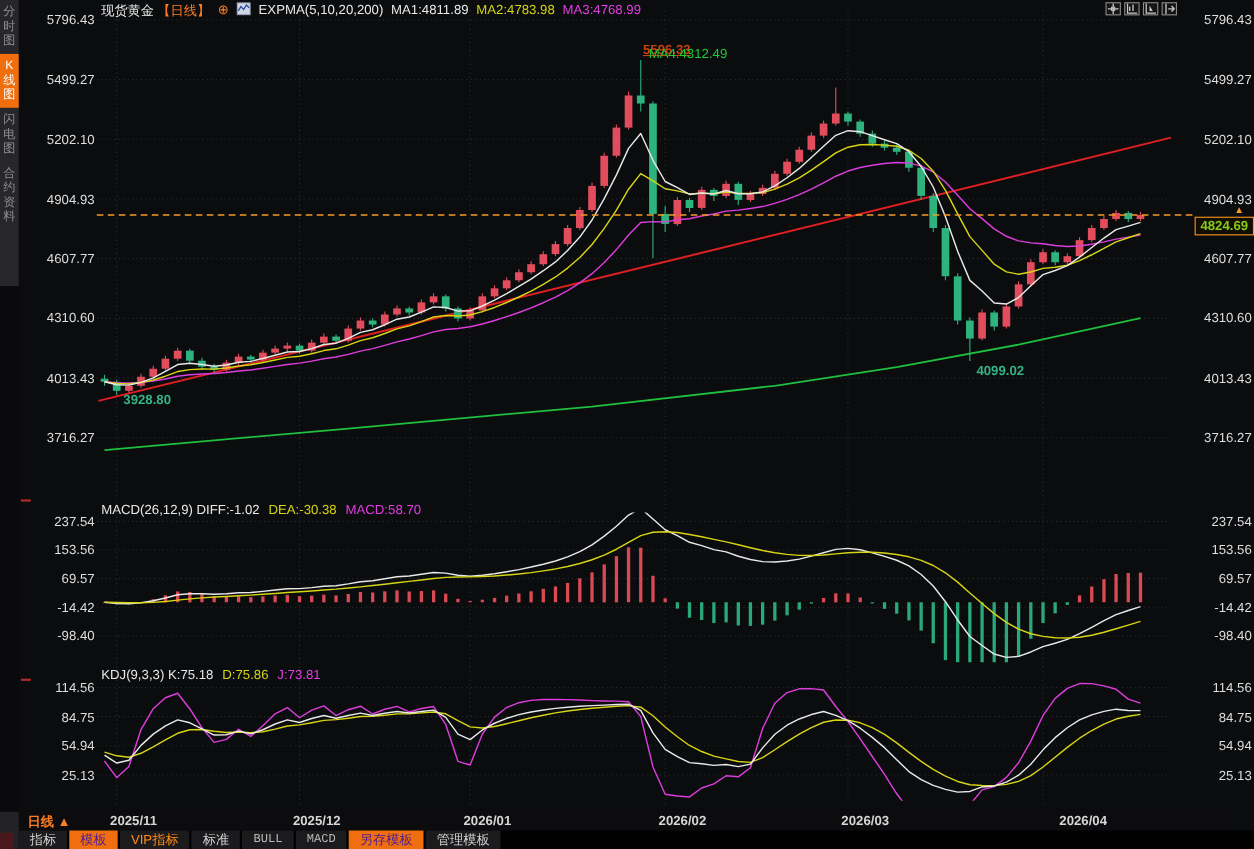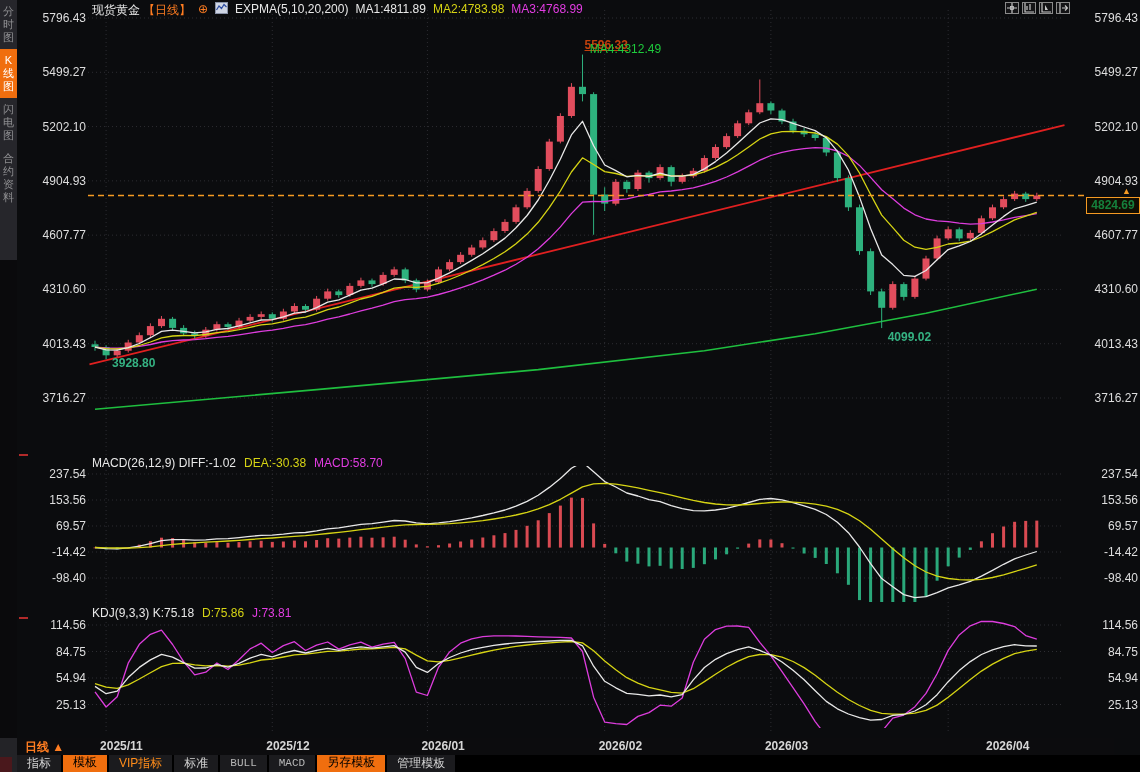--- a/index.html
+++ b/index.html
@@ -43,34 +43,34 @@
   .panel-header { position:absolute; left:92px; font-size:12px; display:flex; gap:8px;
     white-space:nowrap; z-index:3; }
 
   
   .anno { position:absolute; font-size:12px; font-weight:bold; z-index:3; }
   .anno-high { color:#c2410c;text-decoration:underline; }
   .anno-low { color:#35b282; }
 
   
   #price-tag { position:absolute; left:1086px; width:54px; height:17px; border:1px solid #f59a23;
-    background:#120d02; color:#15803d; font-size:12px; font-weight:bold; text-align:center;
+    background:#120d02; color:#84cc16; font-size:12px; font-weight:bold; text-align:center;
     line-height:15px; z-index:4; }
   #tag-arrow { position:absolute; left:1122px; color:#f59a23; font-size:9px; z-index:4; }
 
   
   #date-row { position:absolute; left:17px; top:738px; width:1097px; height:17px; background:#0c0c0e; z-index:5; }
   #period-label { position:absolute; left:8px; top:1px; color:#ff7d21; font-size:12px; font-weight:bold; }
   .month-label { position:absolute; top:1px; color:#d6d6d6; font-size:12px; font-weight:bold; }
 
   #toolbar { position:absolute; left:17px; top:755px; width:1123px; height:19px; background:#000;
     display:flex; gap:2px; z-index:5; }
   .tb-item { height:17px; line-height:17px; padding:0 10px; font-size:12px; background:#1b1b1e;
     color:#e6e6e6; cursor:default; white-space:nowrap; }
-  .tb-item.orange { background:#f06e0e; color:#000000;font-family:Liberation Mono, monospace; }
+  .tb-item.orange { background:#f06e0e; color:#4c1d95; }
   .tb-item.vip { color:#ff8c1a; }
   .tb-item.mono { font-family:"Liberation Mono","DejaVu Sans Mono",monospace; color:#b8b8b8; font-size:11px; }
   .tb-item.plain { color:#d2d2d2; }
 
   #watermark { position:absolute; left:1002px; top:710px; font-size:36px; font-weight:bold;
     color:#8f8f8f; letter-spacing:1px; z-index:6; }
 
   .red-tick { position:absolute; left:19px; width:9px; height:2px; background:#b22a2a; z-index:3; }
 </style>
 </head>
@@ -513,21 +513,21 @@
   <div class="red-tick" style="top:454px"></div>
   <div class="red-tick" style="top:617px"></div>
 
   <div id="date-row">
     <span id="period-label">日线 ▲</span>
   <span class="month-label" style="left: 83.08px;">2025/11</span>
       <span class="month-label" style="left: 249.28px;">2025/12</span>
       <span class="month-label" style="left: 404.4px;">2026/01</span>
       <span class="month-label" style="left: 581.68px;">2026/02</span>
       <span class="month-label" style="left: 747.88px;">2026/03</span>
-      <span class="month-label" style="left: 969px;">2026/04</span>
+      <span class="month-label" style="left: 946px;">2026/04</span>
     </div>
 
   <div id="toolbar">
       <div class="tb-item plain">指标</div>
       <div class="tb-item orange">模板</div>
       <div class="tb-item vip">VIP指标</div>
       <div class="tb-item plain">标准</div>
       <div class="tb-item mono">BULL</div>
       <div class="tb-item mono">MACD</div>
       <div class="tb-item orange">另存模板</div>

